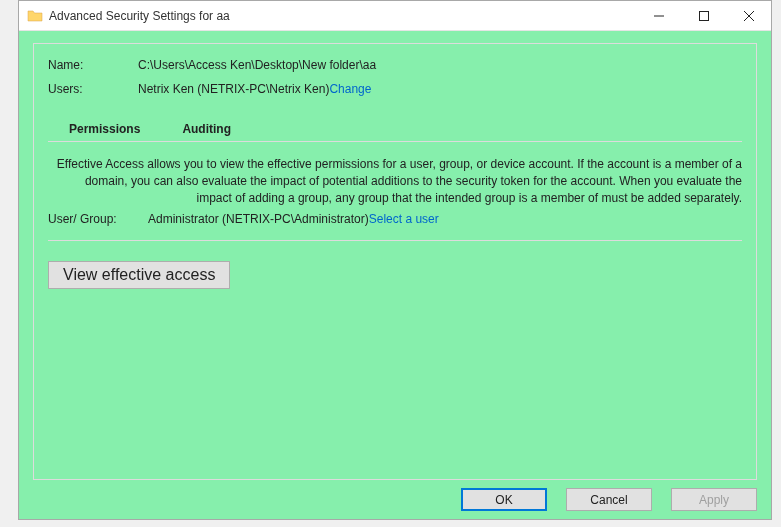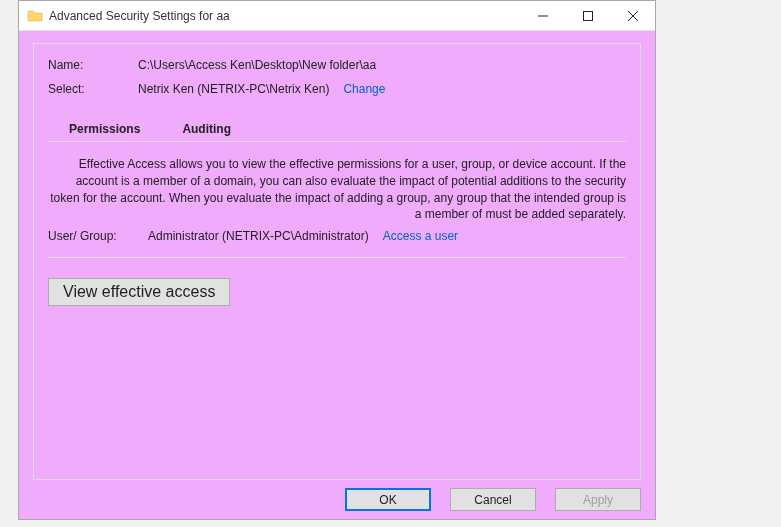--- a/index.html
+++ b/index.html
@@ -9,23 +9,23 @@
       background: #f0f0f0;
       width: 781px;
       height: 527px;
       overflow: hidden;
       position: relative;
     }
     .dialog {
       position: absolute;
       top: 0;
       left: 18px;
-      width: 638px;
+      width: 754px;
       height: 520px;
-      background: #f0abfc;
+      background: #86efac;
       border: 1px solid #a8a8a8;
       display: flex;
       flex-direction: column;
     }
     .titlebar {
       height: 30px;
       display: flex;
       align-items: center;
       padding: 0 0 0 8px;
       background: #ffffff;
@@ -78,21 +78,20 @@
     }
     .label {
       width: 90px;
       color: #222;
     }
     .value {
       color: #222;
     }
     .link {
       color: #0066cc;
-      margin-left: 14px;
       cursor: pointer;
     }
     .tabs {
       display: flex;
       border-bottom: 1px solid #dcdcdc;
       margin-top: 8px;
     }
     .tab {
       padding: 6px 20px;
       color: #222;
@@ -195,37 +194,37 @@
 
   <div class="content">
     <div class="inner-panel">
 
       <div class="row">
         <span class="label">Name:</span>
         <span class="value">C:\Users\Access Ken\Desktop\New folder\aa</span>
       </div>
 
       <div class="row">
-        <span class="label">Select:</span>
+        <span class="label">Users:</span>
         <span class="value">Netrix Ken (NETRIX-PC\Netrix Ken)</span>
         <span class="link">Change</span>
       </div>
 
       <div class="tabs">
         <div class="tab">Permissions</div>
         <div class="tab">Auditing</div>
       </div>
 
       <div class="tab-body">
         <p class="desc">Effective Access allows you to view the effective permissions for a user, group, or device account. If the account is a member of a domain, you can also evaluate the impact of potential additions to the security token for the account. When you evaluate the impact of adding a group, any group that the intended group is a member of must be added separately.</p>
 
         <div class="ug-row">
           <span class="ug-label">User/ Group:</span>
           <span class="ug-value">Administrator (NETRIX-PC\Administrator)</span>
-          <span class="link">Access a user</span>
+          <span class="link">Select a user</span>
         </div>
 
         <button class="btn">View effective access</button>
       </div>
 
     </div>
 
     <div class="dialog-buttons">
       <button class="dlg-btn default">OK</button>
       <button class="dlg-btn">Cancel</button>

